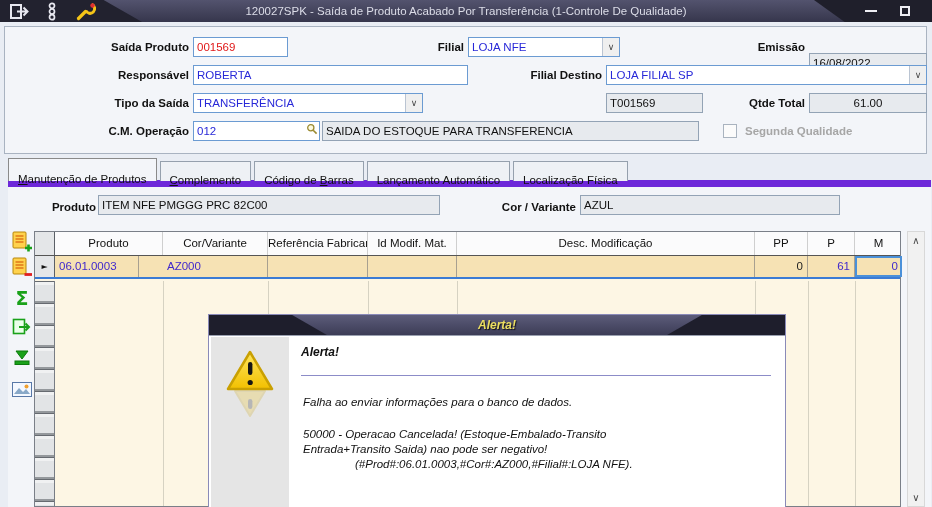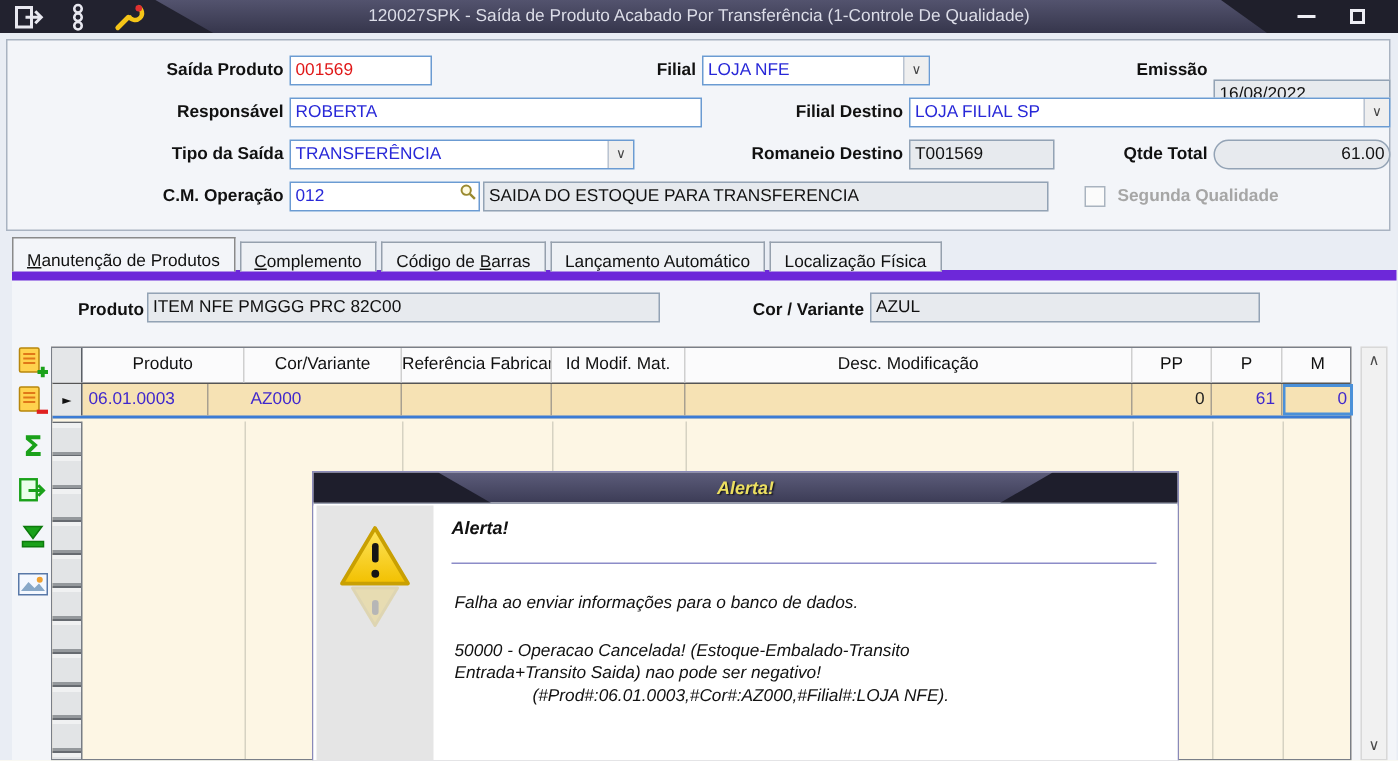--- a/index.html
+++ b/index.html
@@ -28,34 +28,34 @@
                 background:#f3f5f9; border:1px solid #a9b3c1; }
   .lbl { position:absolute; height:20px; line-height:20px; font-weight:bold;
          text-align:right; white-space:nowrap; }
   .lbl-disabled { position:absolute; height:20px; line-height:20px; font-weight:bold;
          color:#a6a6a6; white-space:nowrap; }
   .fld { position:absolute; height:20px; line-height:18px; padding:0 3px;
          background:#fff; border:1px solid #6b9bd2; white-space:nowrap; overflow:hidden; }
   .fld.ro { background:#e7eaee; border-color:#93a3b5; }
   .fld.red { color:#e01818; }
   .fld.blue { color:#2828d8; }
-  .fld.num { text-align:right;border-radius:10px; }
+  .fld.num { text-align:center; }
   .dd { padding-right:19px; }
   .dd-btn { position:absolute; right:0; top:0; width:17px; height:18px;
             background:#efefef; border-left:1px solid #bac4d2;
             display:flex; align-items:center; justify-content:center; }
   .chev { font-family:"DejaVu Sans",sans-serif; font-size:9px; color:#444; line-height:1; }
   .mag { position:absolute; right:1px; bottom:0; }
   .checkbox { position:absolute; width:14px; height:14px; background:#fbfbfb;
               border:1px solid #a9b3bf; }
 
   
   .tabbar { position:absolute; left:4px; top:158px; right:4px; height:23px;
             display:flex; align-items:flex-end; gap:3px; padding-left:4px; z-index:3; }
-  .tab { height:20px; line-height:19px; padding:4px 9px; background:#eef1f5;
+  .tab { height:20px; line-height:19px; padding:9px 9px; background:#eef1f5;
          border:1px solid #95a0ad; border-bottom:none; white-space:nowrap; }
   .tab.active { height:23px; line-height:22px; background:#f3f5f9;
                 border-color:#8a8a8a; }
   .ak { text-decoration:underline; }
 
   
   .content-panel { position:absolute; left:8px; top:180px; width:923px; bottom:0;
                    background:#f3f5f9; border-top:7px solid #6d28d9; }
 
   
@@ -183,21 +183,20 @@
         </span>
     </div>
 
     <div class="lbl" style="left:40px;top:66px;width:144px">Tipo da Saída</div>
     <div class="fld blue dd" style="left:188px;top:66px;width:230px">
       <span>TRANSFERÊNCIA</span>
       <span class="dd-btn">
           <span class="chev">∨</span>
         </span>
     </div>
-    <div class="lbl" style="left:453px;top:66px;width:144px">Romaneio Destino</div>
     <div class="fld ro" style="left:601px;top:66px;width:97px">T001569</div>
     <div class="lbl" style="left:700px;top:66px;width:100px">Qtde Total</div>
     <div class="fld ro num" style="left:804px;top:66px;width:118px">61.00</div>
 
     <div class="lbl" style="left:40px;top:94px;width:144px">C.M. Operação</div>
     <div class="fld blue" style="left:188px;top:94px;width:127px">
       <span>012</span>
       <span class="mag">
         <svg width="12" height="12" viewBox="0 0 12 12">
           <circle cx="4.8" cy="4.8" r="3.1" fill="#fffbe0" stroke="#9a8a30" stroke-width="1.3"></circle>

